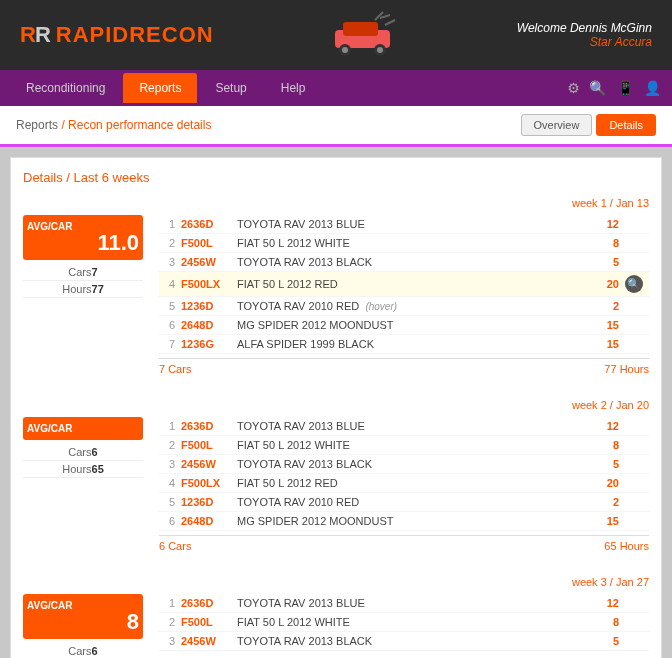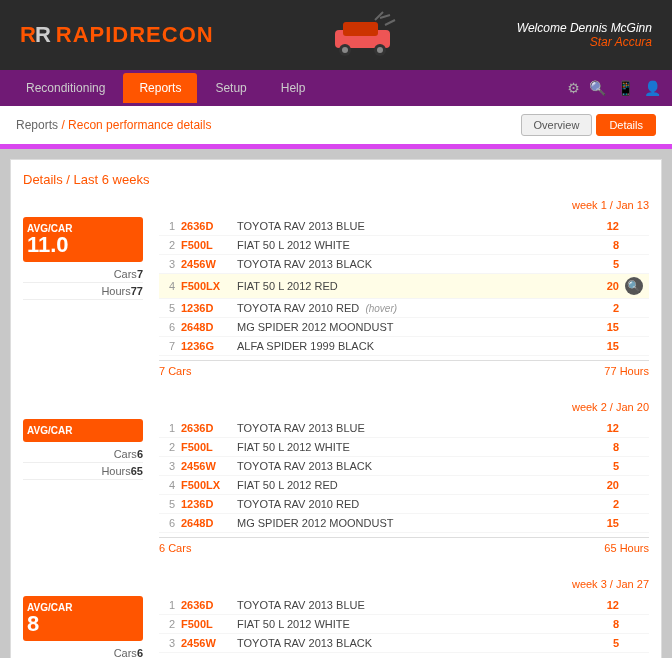--- a/index.html
+++ b/index.html
@@ -17,43 +17,43 @@
     .header-welcome .dealership { color: #ff5500; }
 
     
     .nav { background: #701a75; display: flex; align-items: center; height: 36px; padding: 0 10px; gap: 2px; }
     .nav-item { color: #ccc; padding: 8px 16px; cursor: pointer; font-size: 12px; border-radius: 3px 3px 0 0; }
     .nav-item.active { background: #ff5500; color: white; }
     .nav-icons { margin-left: auto; display: flex; gap: 10px; align-items: center; }
     .nav-icon { color: #aaa; font-size: 14px; cursor: pointer; }
 
     
-    .breadcrumb-bar { background: white; padding: 8px 16px; display: flex; align-items: center; justify-content: space-between; border-bottom: 5px solid #d946ef; }
+    .breadcrumb-bar { background: white; padding: 8px 16px; display: flex; align-items: center; justify-content: space-between; border-bottom: 3px solid #d946ef; }
     .breadcrumb { color: #ff5500; font-size: 12px; }
     .breadcrumb a { color: #666; text-decoration: none; }
     .breadcrumb-btns { display: flex; gap: 4px; }
     .bc-btn { padding: 4px 12px; font-size: 11px; border: 1px solid #bbb; background: #f0f0f0; cursor: pointer; border-radius: 3px; color: #555; }
     .bc-btn.active { background: #ff5500; color: white; border-color: #ff5500; }
 
     
     .main { background: white; margin: 10px; padding: 12px; min-height: 520px; border: 1px solid #ddd; }
     .main-title { font-size: 13px; color: #333; margin-bottom: 12px; }
     .main-title span { color: #ff5500; }
 
     
     .week-section { margin-bottom: 20px; }
     .week-header { text-align: right; font-size: 11px; color: #999; margin-bottom: 6px; }
     .week-header span { color: #ff5500; }
 
     .week-content { display: flex; gap: 16px; }
     .week-stats { width: 120px; flex-shrink: 0; }
     .avg-car-box { background: #ff5500; color: white; padding: 6px 4px; border-radius: 3px; margin-bottom: 4px; }
     .avg-car-label { font-size: 10px; font-weight: bold; }
-    .avg-car-value { font-size: 22px; font-weight: bold; line-height: 1; }
-    .stat-row { display: flex; justify-content: flex-end; padding: 2px 0; border-bottom: 1px solid #eee; font-size: 11px; color: #666; }
+    .avg-car-value { font-size: 22px; font-weight: bold; line-height: 1; text-align: right; }
+    .stat-row { display: flex; justify-content: center; padding: 2px 0; border-bottom: 1px solid #eee; font-size: 11px; color: #666; }
     .stat-row .val { font-weight: bold; color: #333; }
 
     
     .car-table { flex: 1; }
     .car-row { display: flex; align-items: center; gap: 6px; padding: 3px 4px; font-size: 11px; border-bottom: 1px solid #f5f5f5; }
     .car-row.highlight { background: #fffde7; }
     .car-row .num { color: #999; width: 12px; text-align: right; flex-shrink: 0; }
     .car-row .code { color: #ff5500; width: 50px; font-weight: bold; flex-shrink: 0; }
     .car-row .desc { flex: 1; color: #444; }
     .car-row .hours { width: 20px; text-align: right; color: #ff5500; font-weight: bold; flex-shrink: 0; }

